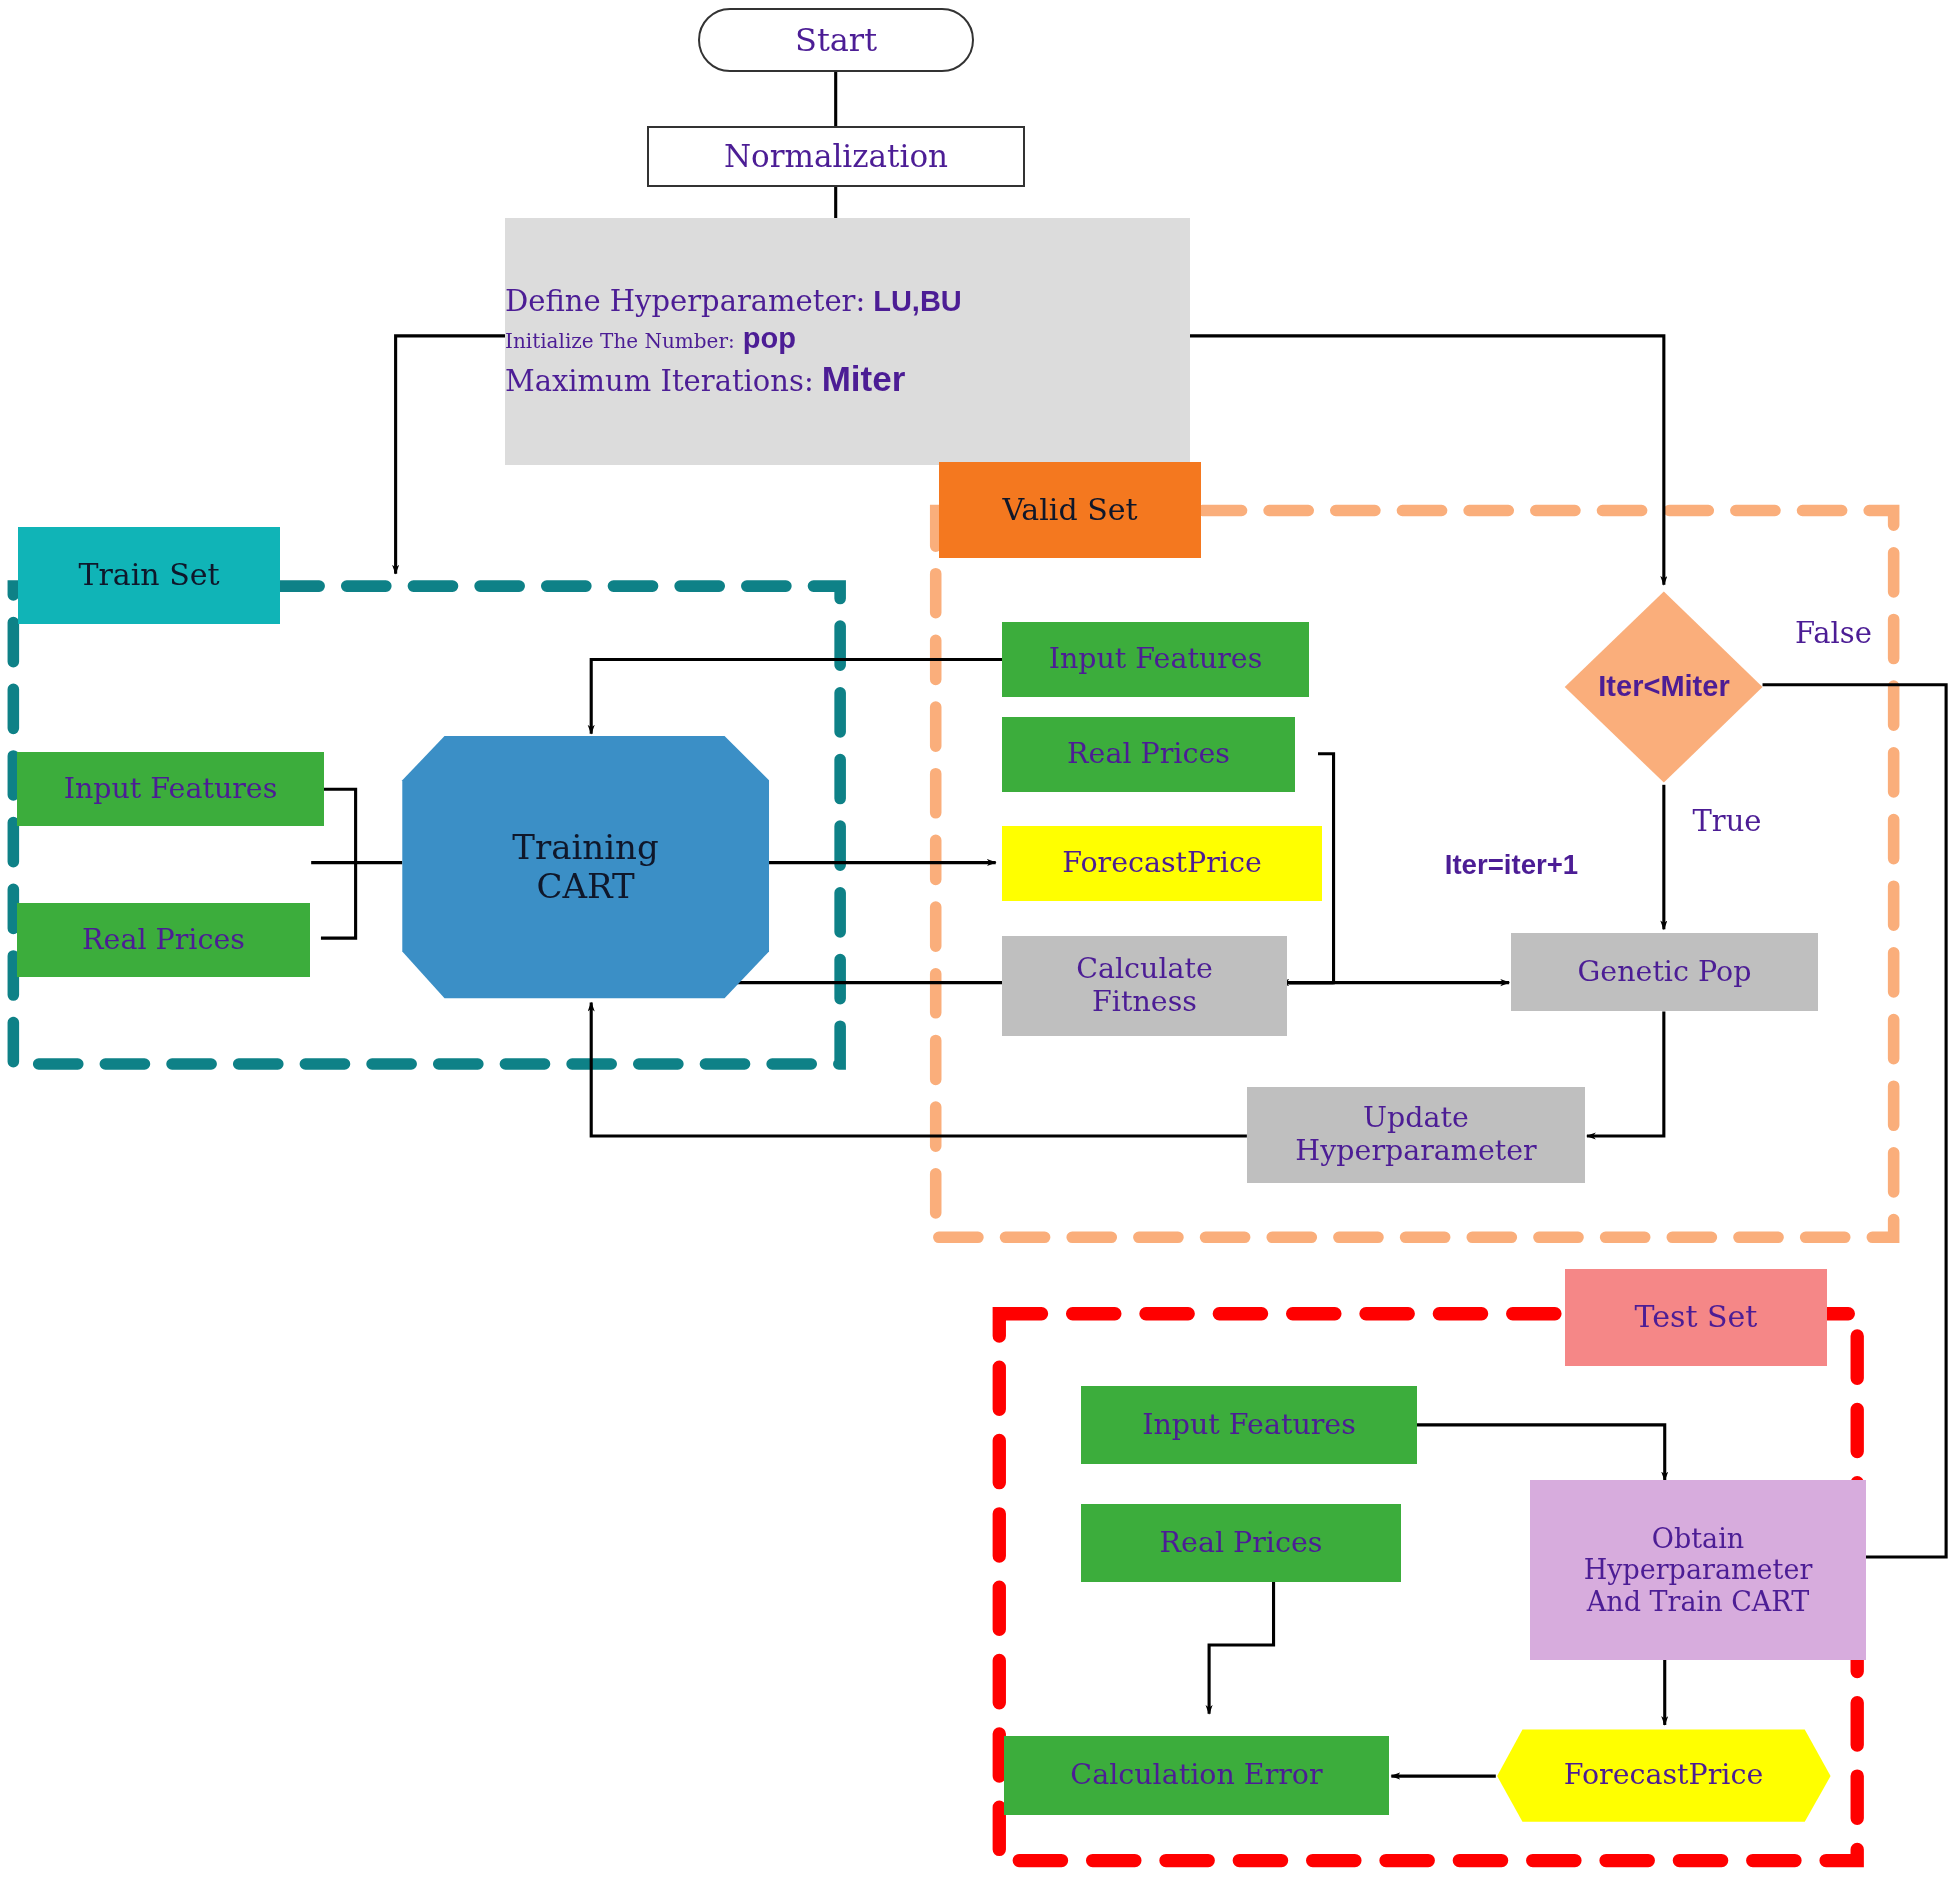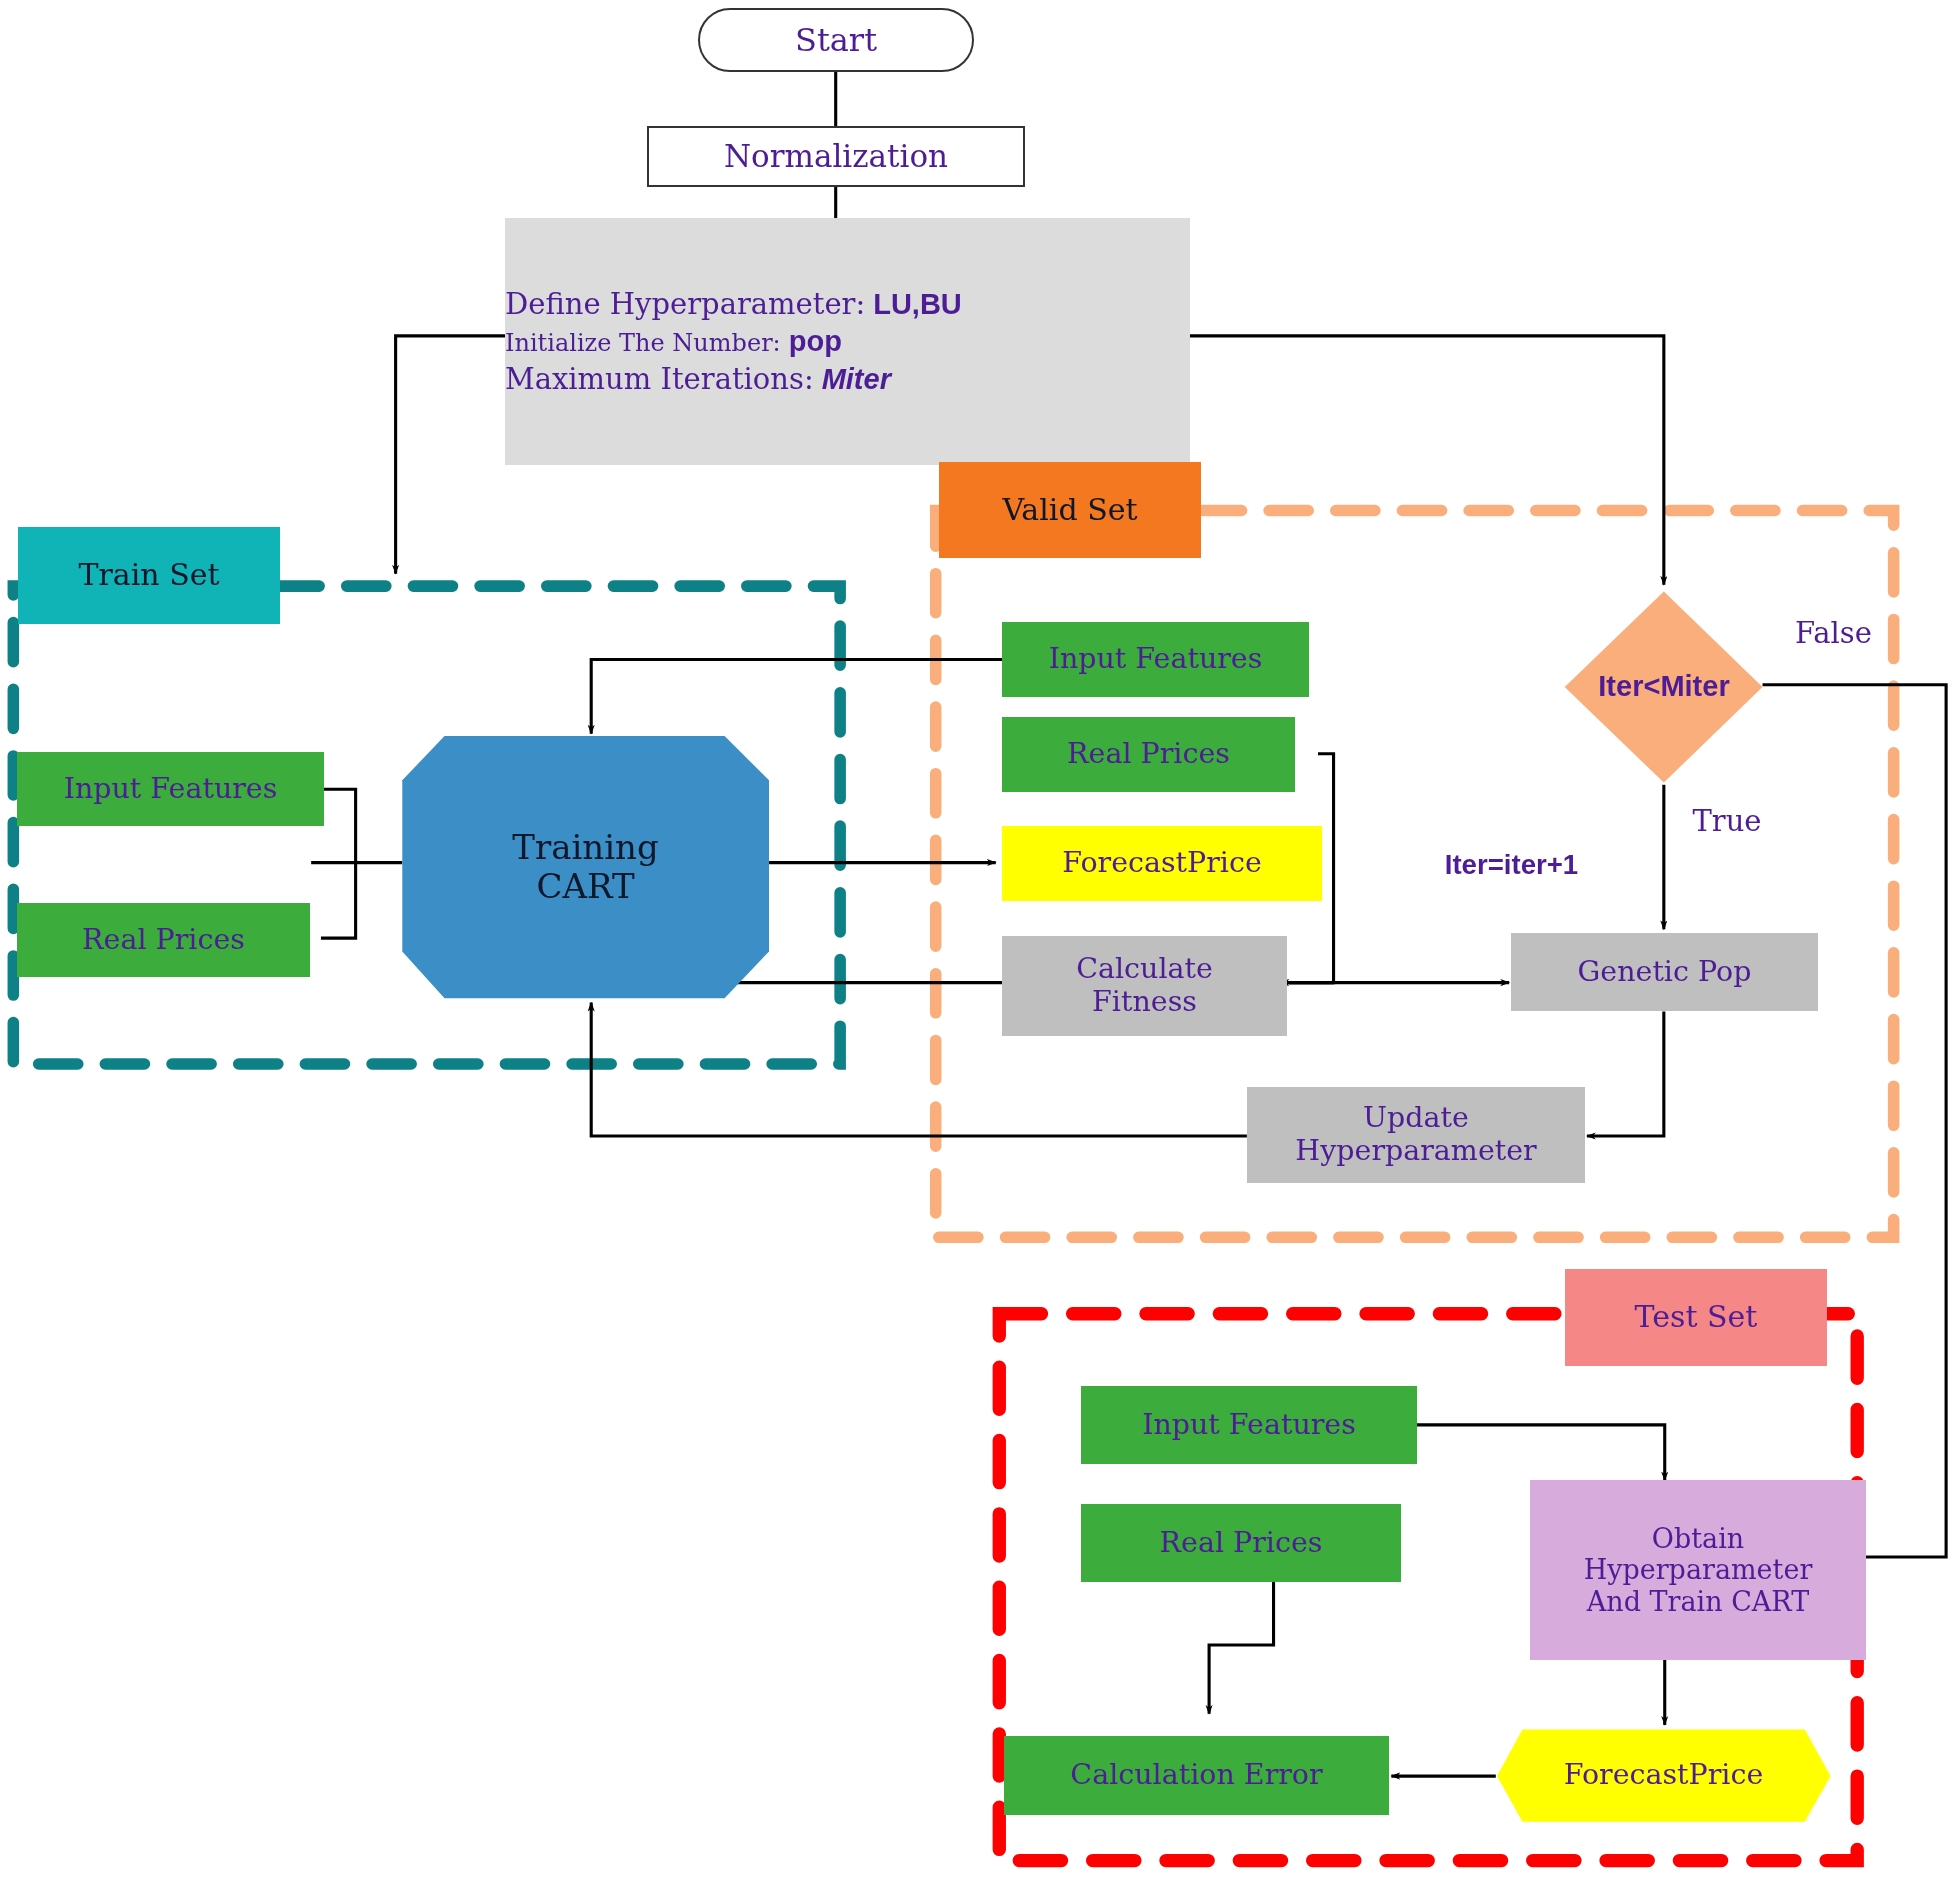--- a/index.html
+++ b/index.html
@@ -95,26 +95,26 @@
   </div>
 
   <div style="position:absolute;left:505px;top:218px;width:685px;height:247px;
               background:#DCDCDC;display:flex;flex-direction:column;
               align-items:flex-start;justify-content:center;gap:4.4px;">
     <div style="display:flex;align-items:baseline;gap:8px;">
       <span class="serif btext" style="font-size:29px;">Define Hyperparameter:</span>
       <span class="sans btext" style="font-size:29px;">LU,BU</span>
     </div>
     <div style="display:flex;align-items:baseline;gap:8px;">
-      <span class="serif btext" style="font-size:24px;">Initialize The Number:</span>
+      <span class="serif btext" style="font-size:20px;">Initialize The Number:</span>
       <span class="sans btext" style="font-size:29px;">pop</span>
     </div>
     <div style="display:flex;align-items:baseline;gap:8px;">
       <span class="serif btext" style="font-size:29px;">Maximum Iterations:</span>
-      <span class="sans btext" style="font-size:29px;font-style:italic;">Miter</span>
+      <span class="sans btext" style="font-size:35px;">Miter</span>
     </div>
   </div>
 
   <div class="node serif wtext" style="left:18px;top:527px;width:262px;height:97px;background:#10B4B7;font-size:30px;">
     <span>Train Set</span>
   </div>
 
   <div class="node serif wtext" style="left:939px;top:462px;width:262px;height:96px;background:#F4781F;font-size:30px;">
     <span>Valid Set</span>
   </div>

